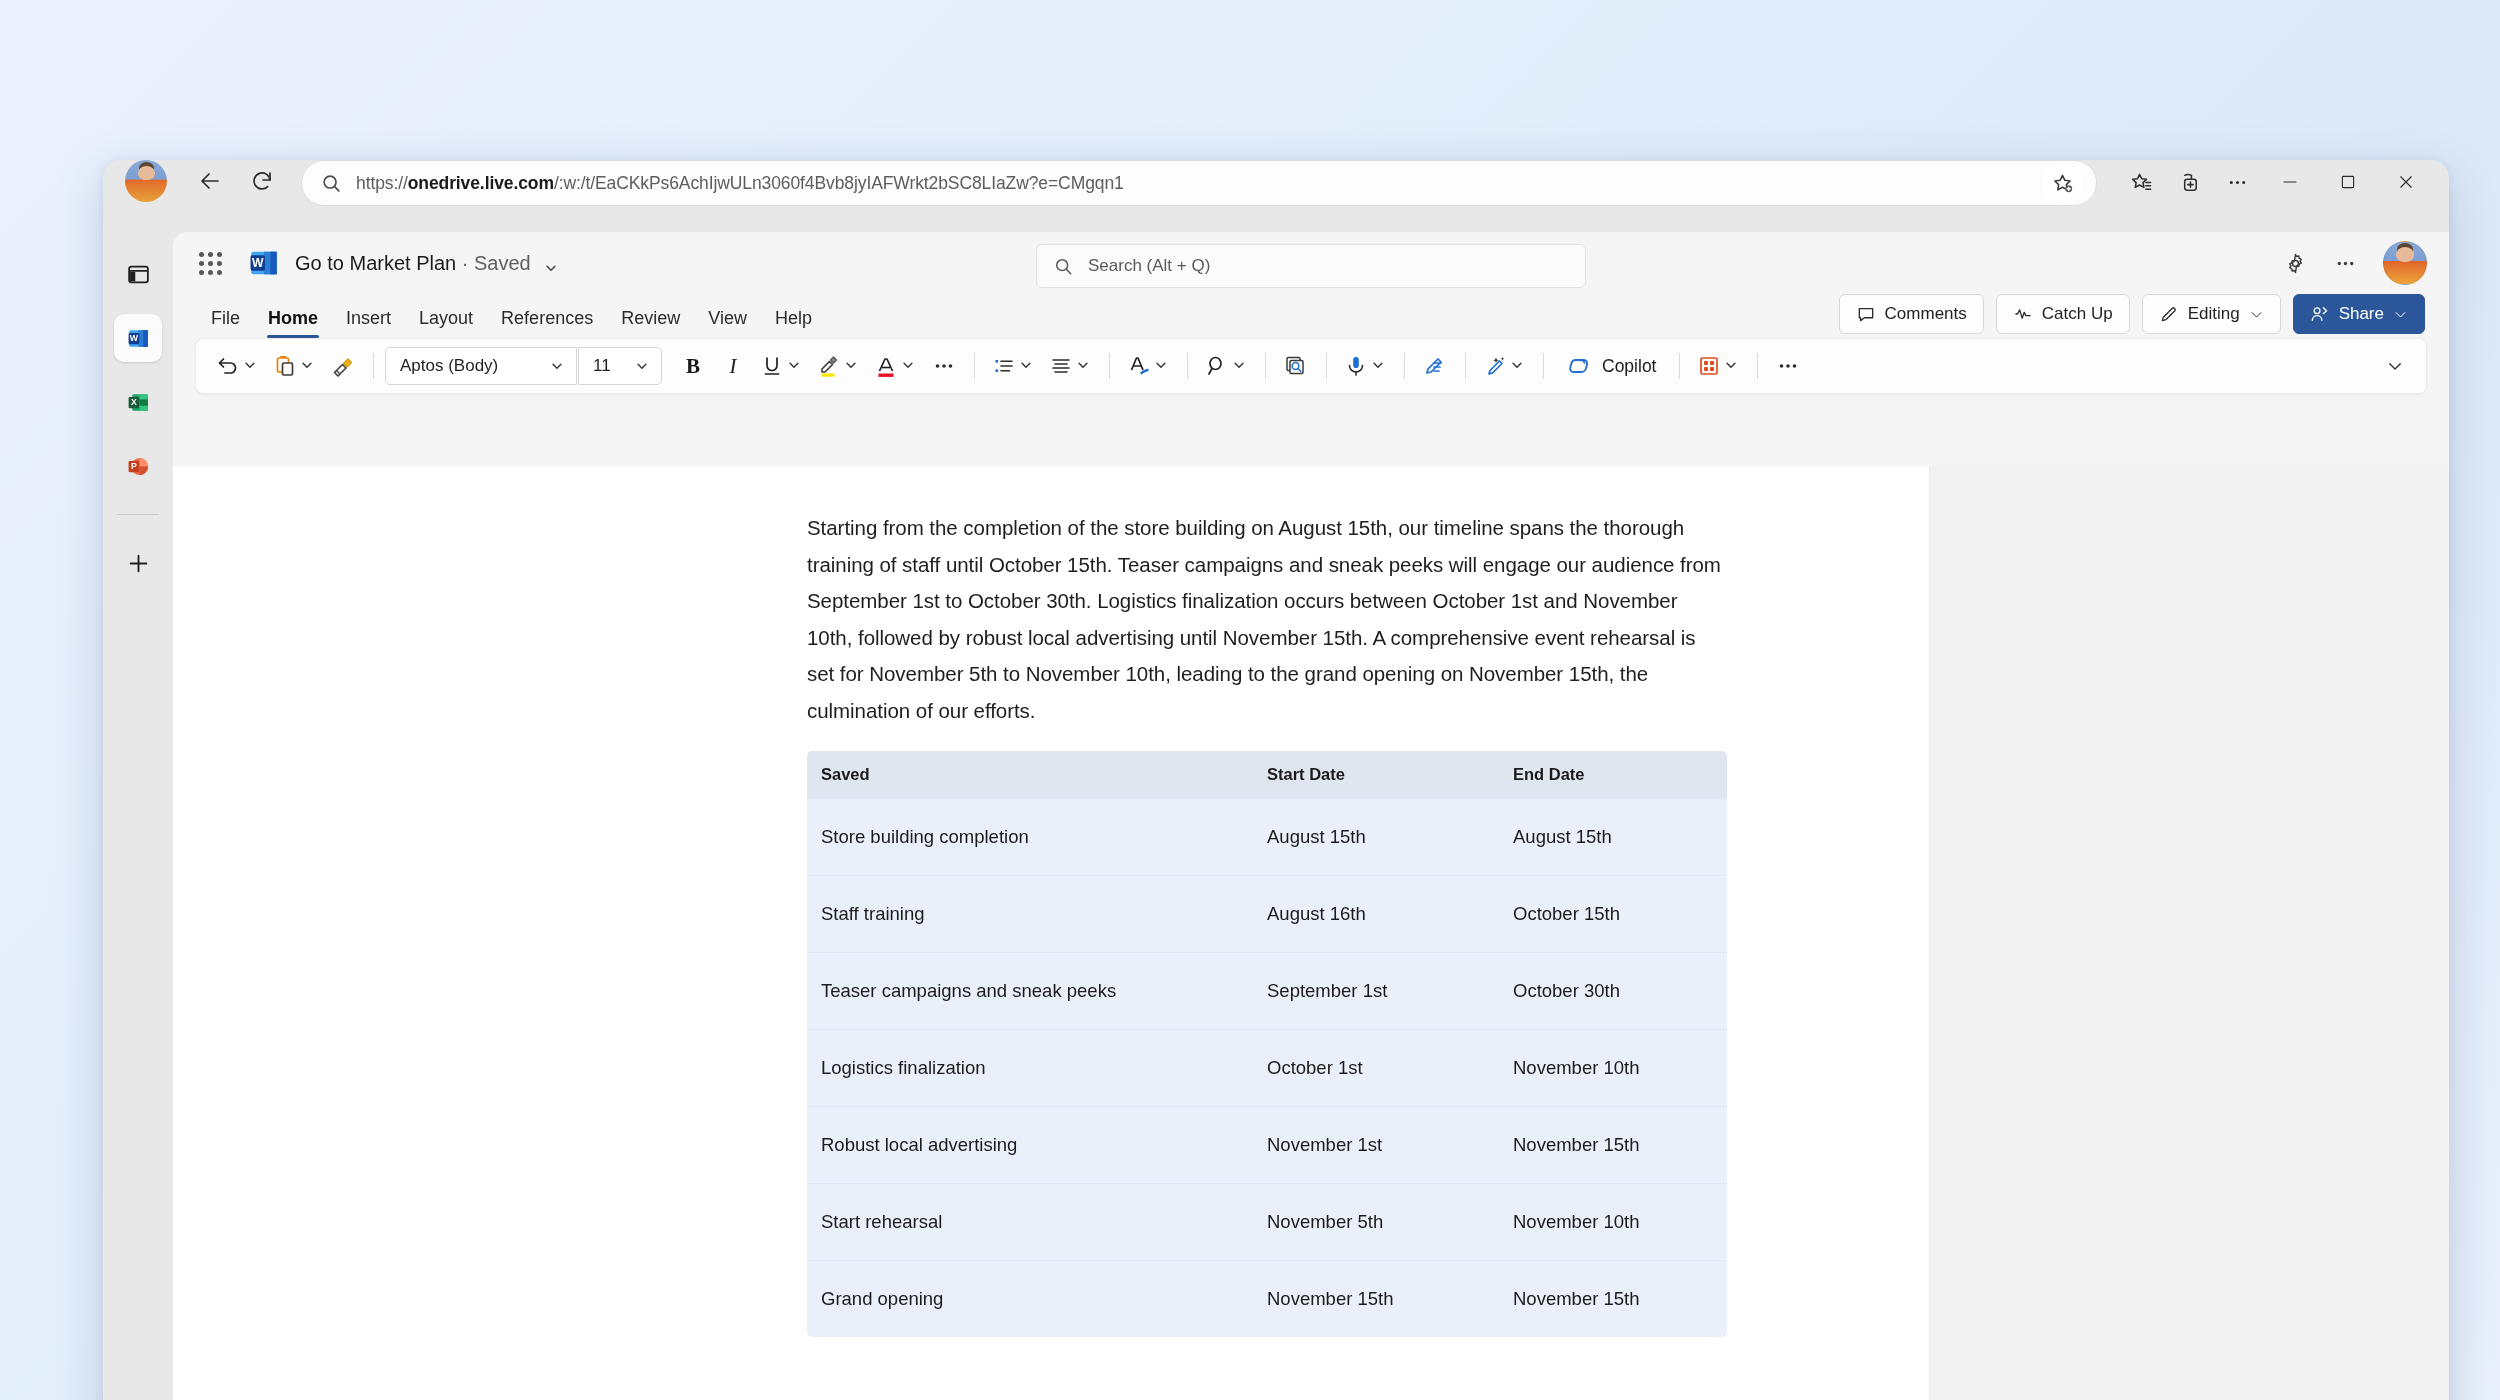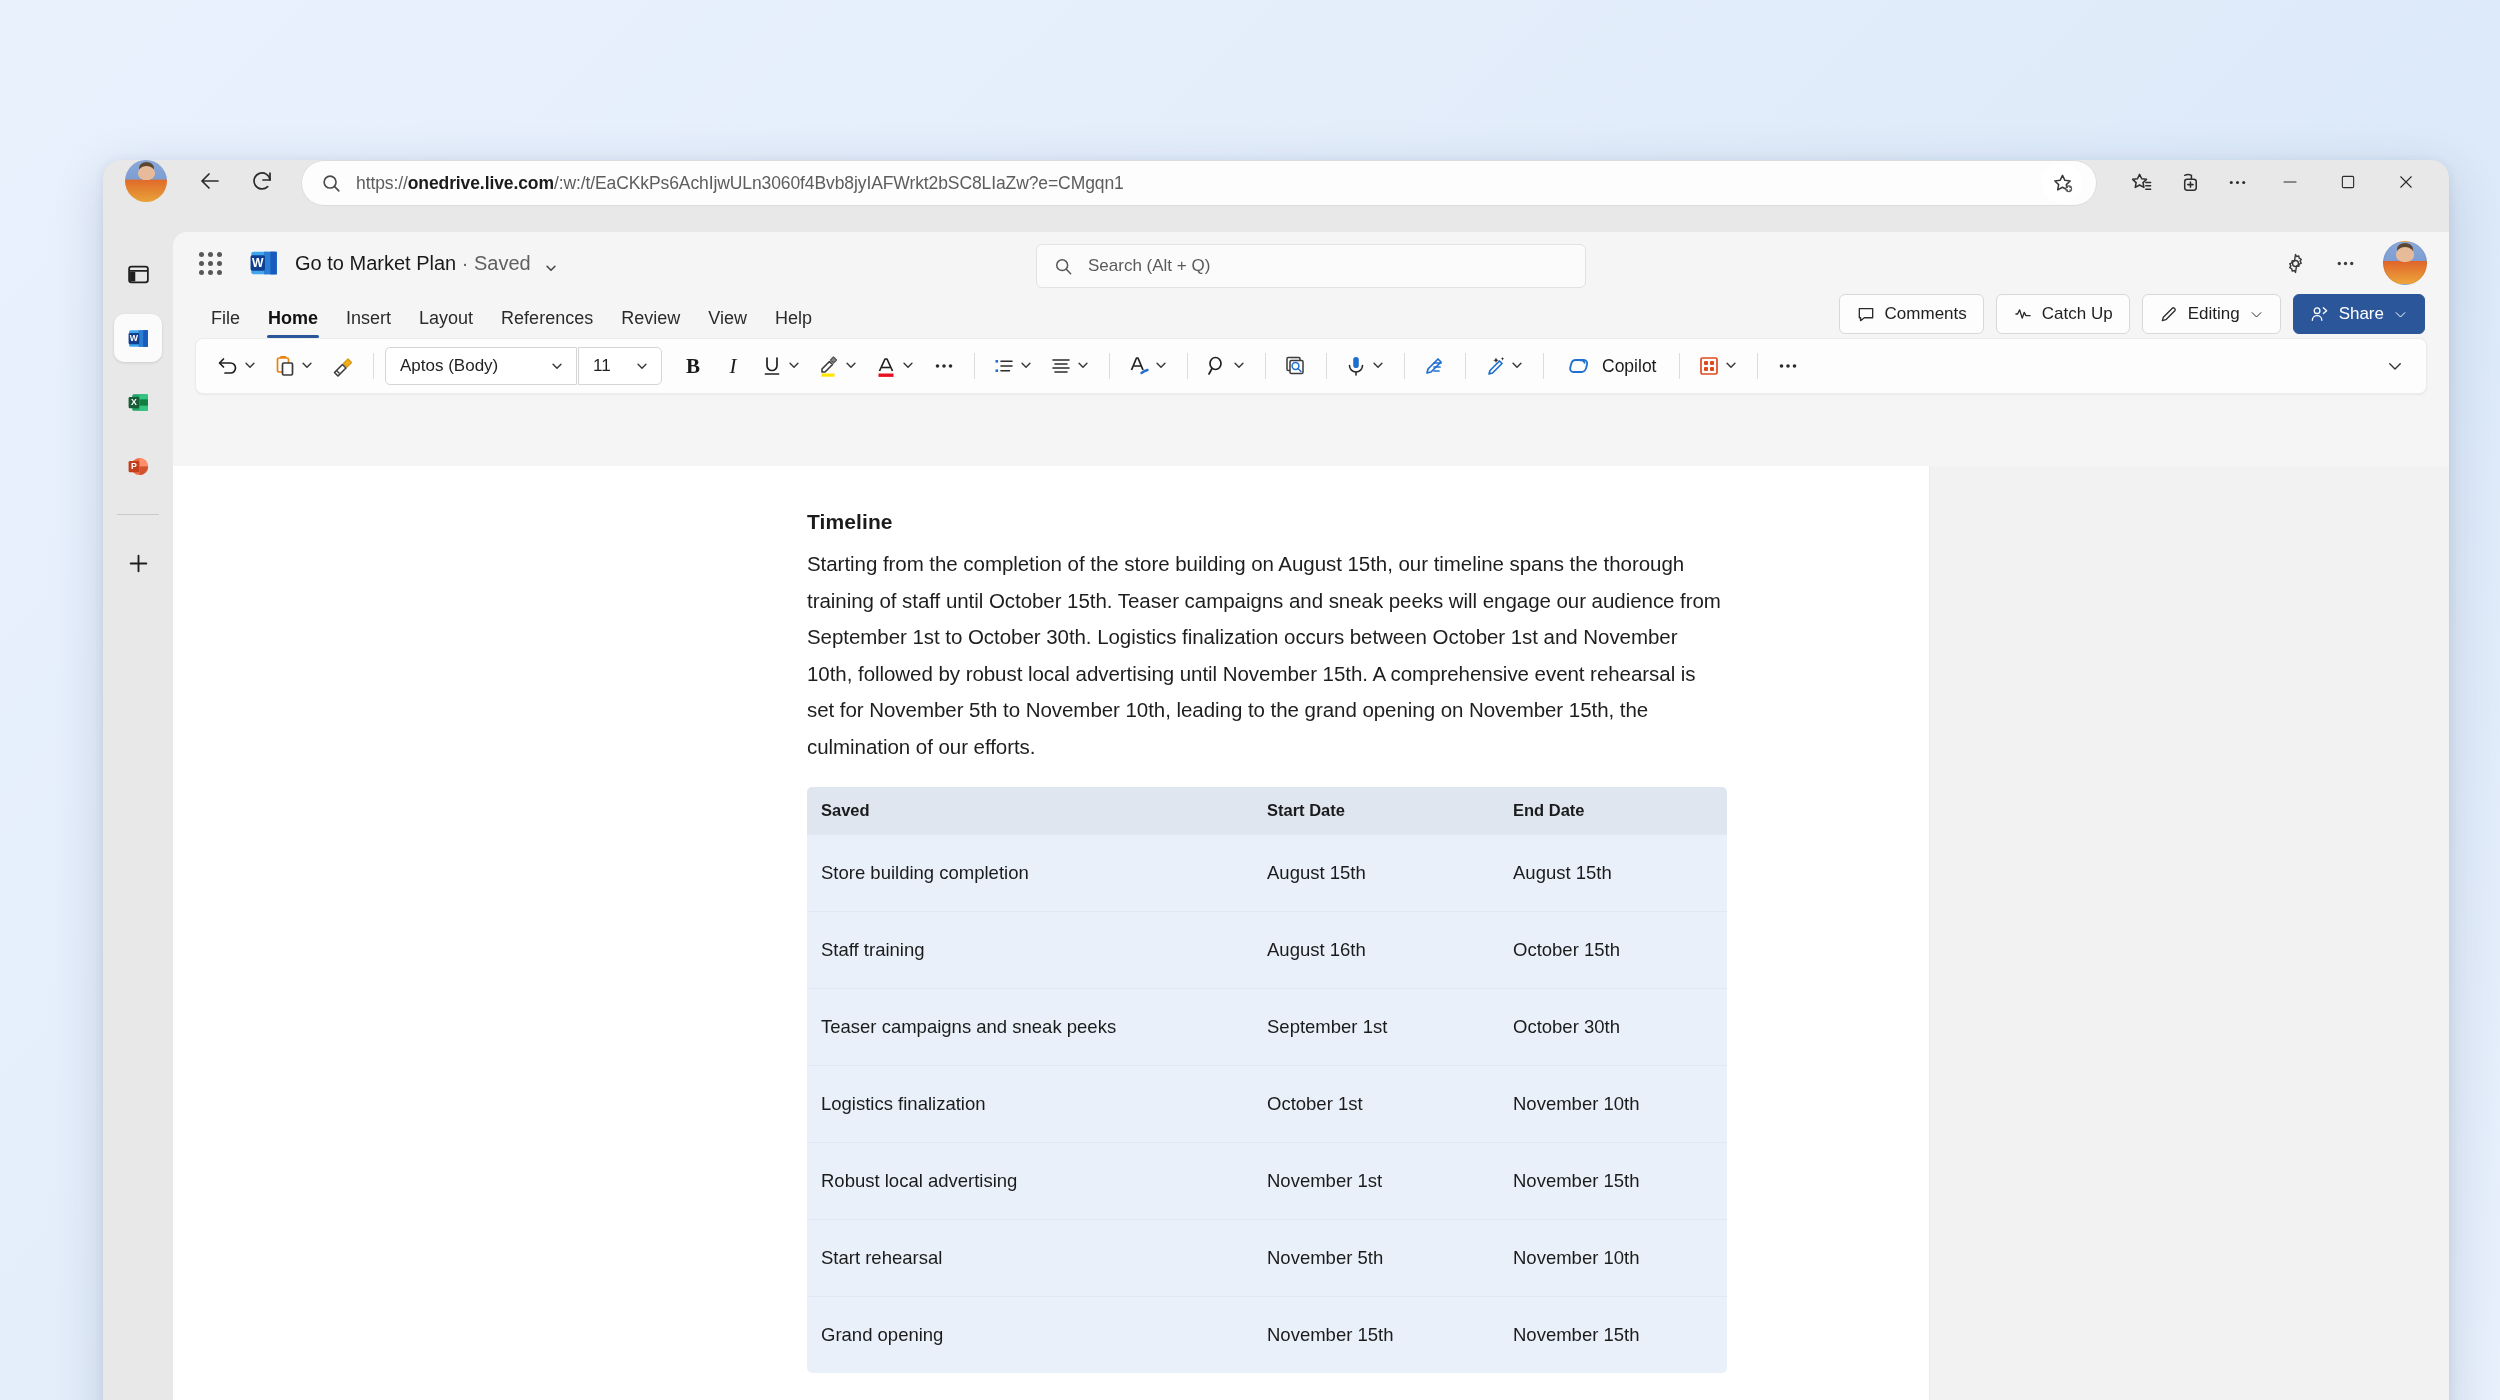--- a/index.html
+++ b/index.html
@@ -640,21 +640,20 @@
             <svg viewBox="0 0 24 24">
                 <path d="M5 9l7 7 7-7" stroke-linecap="round" stroke-linejoin="round"></path>
               </svg>
           </div>
         </div>
       </div>
 
       <div class="canvas">
         <div class="page">
           <div class="doc-body">
-            <div class="doc-h">Timeline</div>
             <div class="doc-p">Starting from the completion of the store building on August 15th, our timeline spans the thorough training of staff until October 15th. Teaser campaigns and sneak peeks will engage our audience from September 1st to October 30th. Logistics finalization occurs between October 1st and November 10th, followed by robust local advertising until November 15th. A comprehensive event rehearsal is set for November 5th to November 10th, leading to the grand opening on November 15th, the culmination of our efforts.</div>
 
             <div class="gen-table">
               <table>
                 <thead>
                   <tr>
                     <th>Saved</th>
                     <th>Start Date</th>
                     <th>End Date</th>
                   </tr>

